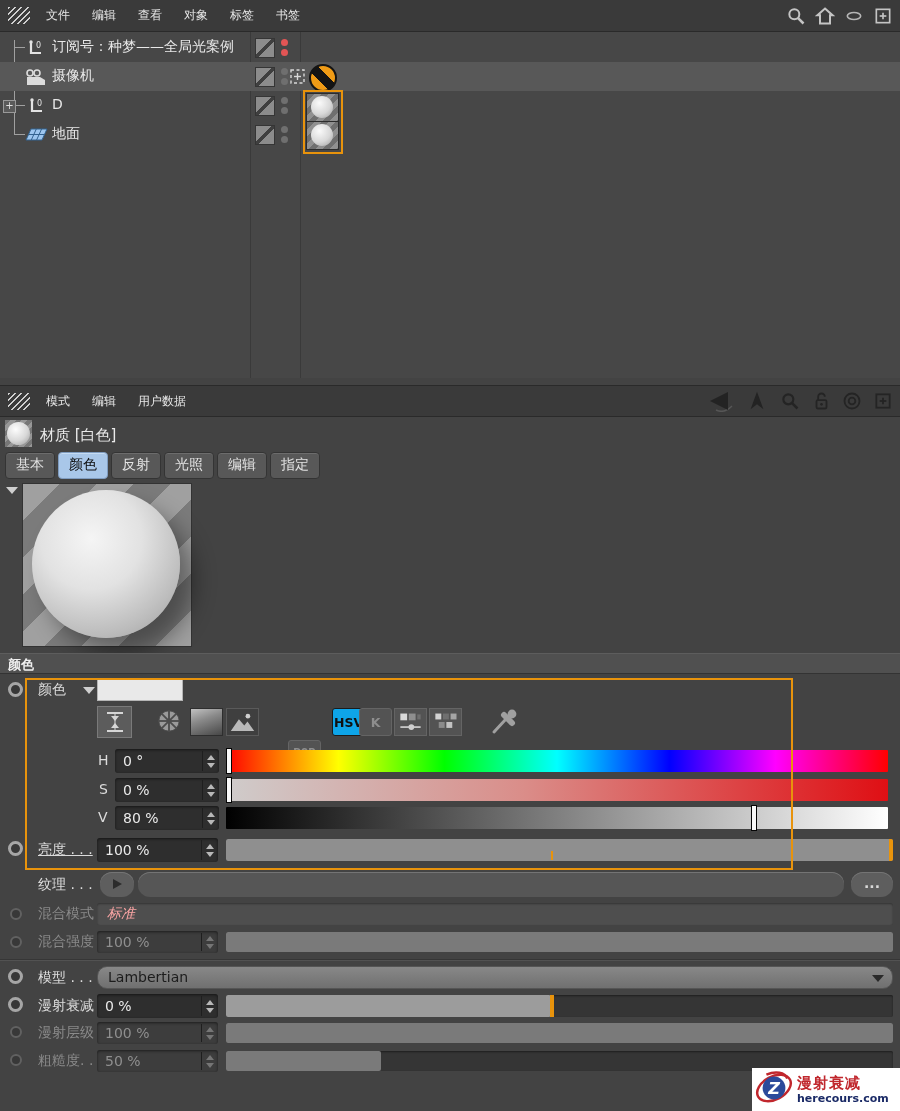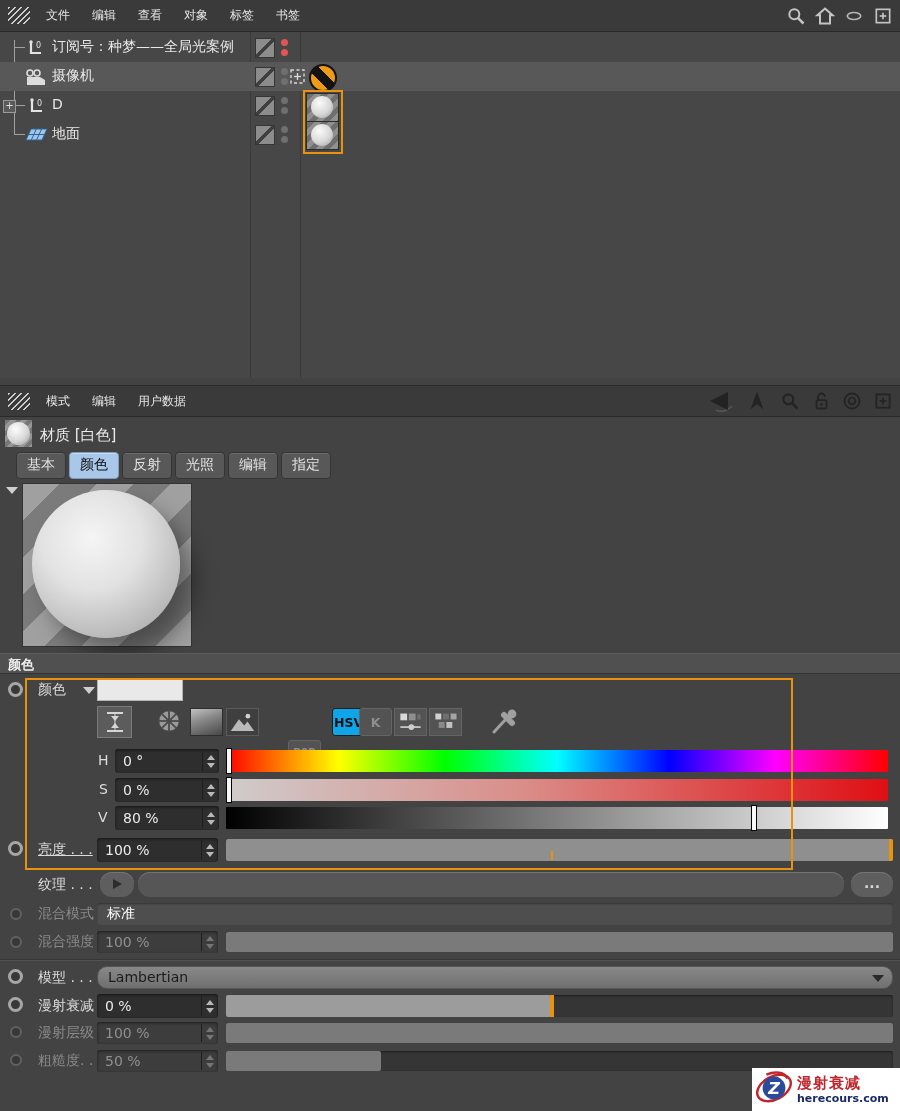--- a/index.html
+++ b/index.html
@@ -31,21 +31,21 @@
   .mthumb{position:absolute;left:306px;width:31px;height:27px;border:1px solid #2c2c2c;
           background:repeating-linear-gradient(135deg,#6f6f6f 0 5px,#909090 5px 10px);}
   .mthumb i{position:absolute;left:4px;top:2px;width:22px;height:22px;border-radius:50%;display:block;
           background:radial-gradient(circle at 38% 32%,#fafafa,#d8d8d8 55%,#9c9c9c 100%);}
   .orange-box{position:absolute;border:2px solid #e8930c;pointer-events:none;}
   
   .mat-thumb{position:absolute;left:5px;top:420px;width:27px;height:27px;
           background:repeating-linear-gradient(135deg,#777 0 4px,#979797 4px 8px);}
   .mat-thumb i{position:absolute;left:2px;top:2px;width:23px;height:23px;border-radius:50%;display:block;
           background:radial-gradient(circle at 38% 32%,#fdfdfd,#d8d8d8 55%,#9a9a9a 100%);}
-  .tabs{position:absolute;left:16px;top:452px;display:flex;gap:3px;}
+  .tabs{position:absolute;left:5px;top:452px;display:flex;gap:3px;}
   .tab{padding:3px 10px 4px;background:#585858;border:1px solid #343434;border-radius:4px;
        box-shadow:inset 0 1px 0 #6c6c6c;font-size:14px;color:#e3e3e3;cursor:default;}
   .tab.sel{background:#a9c7e9;color:#0c0c0c;border-color:#7f9cc0;box-shadow:inset 0 1px 0 #c6dcf3;}
   
   .preview{position:absolute;left:22px;top:483px;width:168px;height:162px;border:1px solid #333;
            background:repeating-linear-gradient(135deg,#a0a0a0 0 26px,#7b7b7b 26px 52px);}
   .preview i{position:absolute;left:9px;top:6px;width:148px;height:148px;border-radius:50%;display:block;
            background:radial-gradient(circle at 40% 33%,#f5f5f5 0%,#e2e2e2 38%,#bcbcbc 72%,#979797 100%);
            box-shadow:14px 16px 22px rgba(0,0,0,.38);}
   .caret-dn{width:0;height:0;border-left:6px solid transparent;border-right:6px solid transparent;border-top:7px solid #cfcfcf;}
@@ -391,21 +391,21 @@
   <span class="plabel" style="left:38px;top:876px;">纹理 . . .</span>
   <div class="pill" style="left:100px;top:872px;width:34px;height:25px;">
     <span class="abs" style="left:13px;top:7px;width:0;height:0;border-top:5.5px solid transparent;border-bottom:5.5px solid transparent;border-left:9px solid #2c2c2c;"></span>
   </div>
   <div class="pill" style="left:138px;top:872px;width:706px;height:25px;background:#565656;"></div>
   <div class="pill" style="left:851px;top:872px;width:42px;height:25px;color:#d8d8d8;text-align:center;line-height:22px;font-weight:bold;">...</div>
 
   <span class="ring dim" style="left:10px;top:908px;"></span>
   <span class="plabel dim" style="left:38px;top:905px;">混合模式</span>
   <div class="abs" style="left:97px;top:903px;width:796px;height:22px;background:#4e4e4e;border-radius:3px;box-shadow:inset 0 1px 2px rgba(0,0,0,.35);">
-    <span class="abs" style="left:10px;top:2px;color:#ffffff;">标准</span>
+    <span class="abs" style="left:10px;top:2px;color:#fca5a5;font-style:italic;">标准</span>
   </div>
 
   <span class="ring dim" style="left:10px;top:936px;"></span>
   <span class="plabel dim" style="left:38px;top:933px;text-align:center;">混合强度</span>
   <div class="vbox dim dimspin" style="left:97px;top:931px;width:121px;height:22px;">
     <span class="val">100 %</span>
     <span class="spin">
         <i class="up"></i>
         <i class="dn"></i>
       </span>

